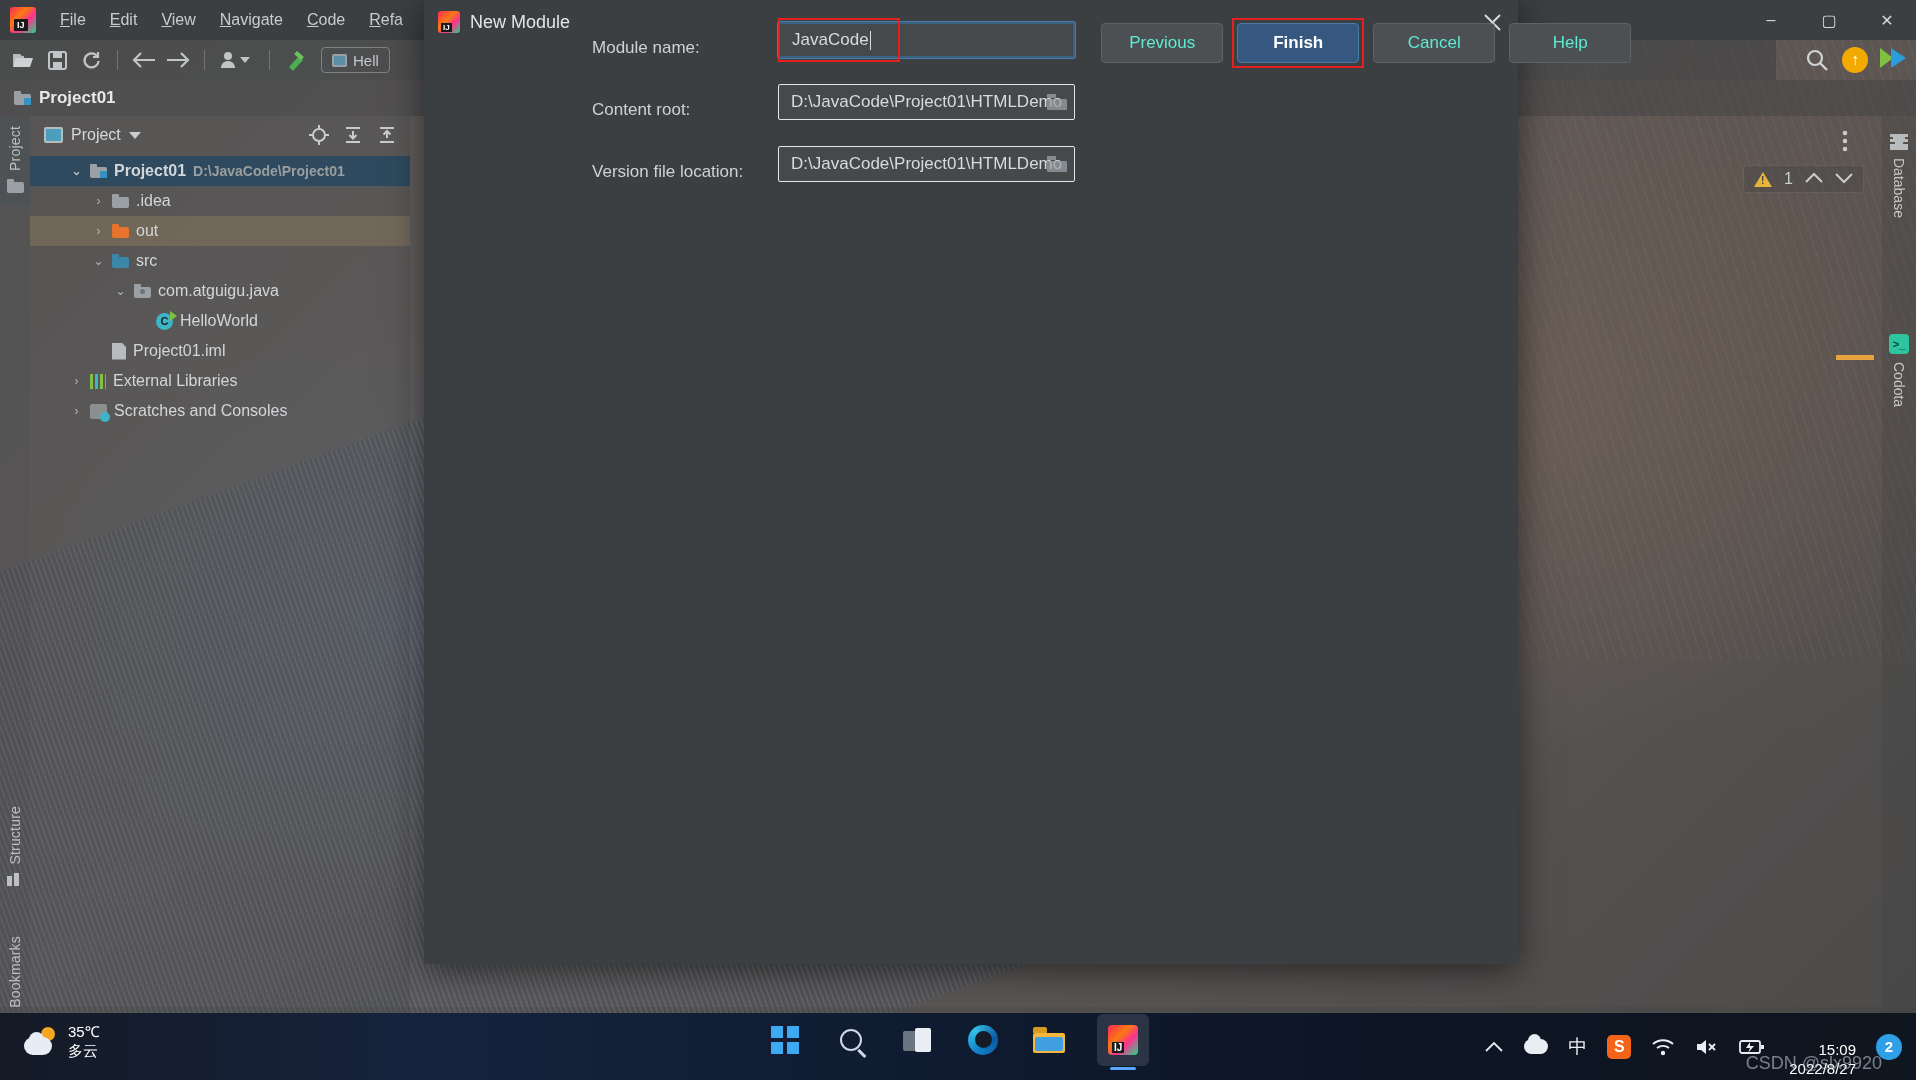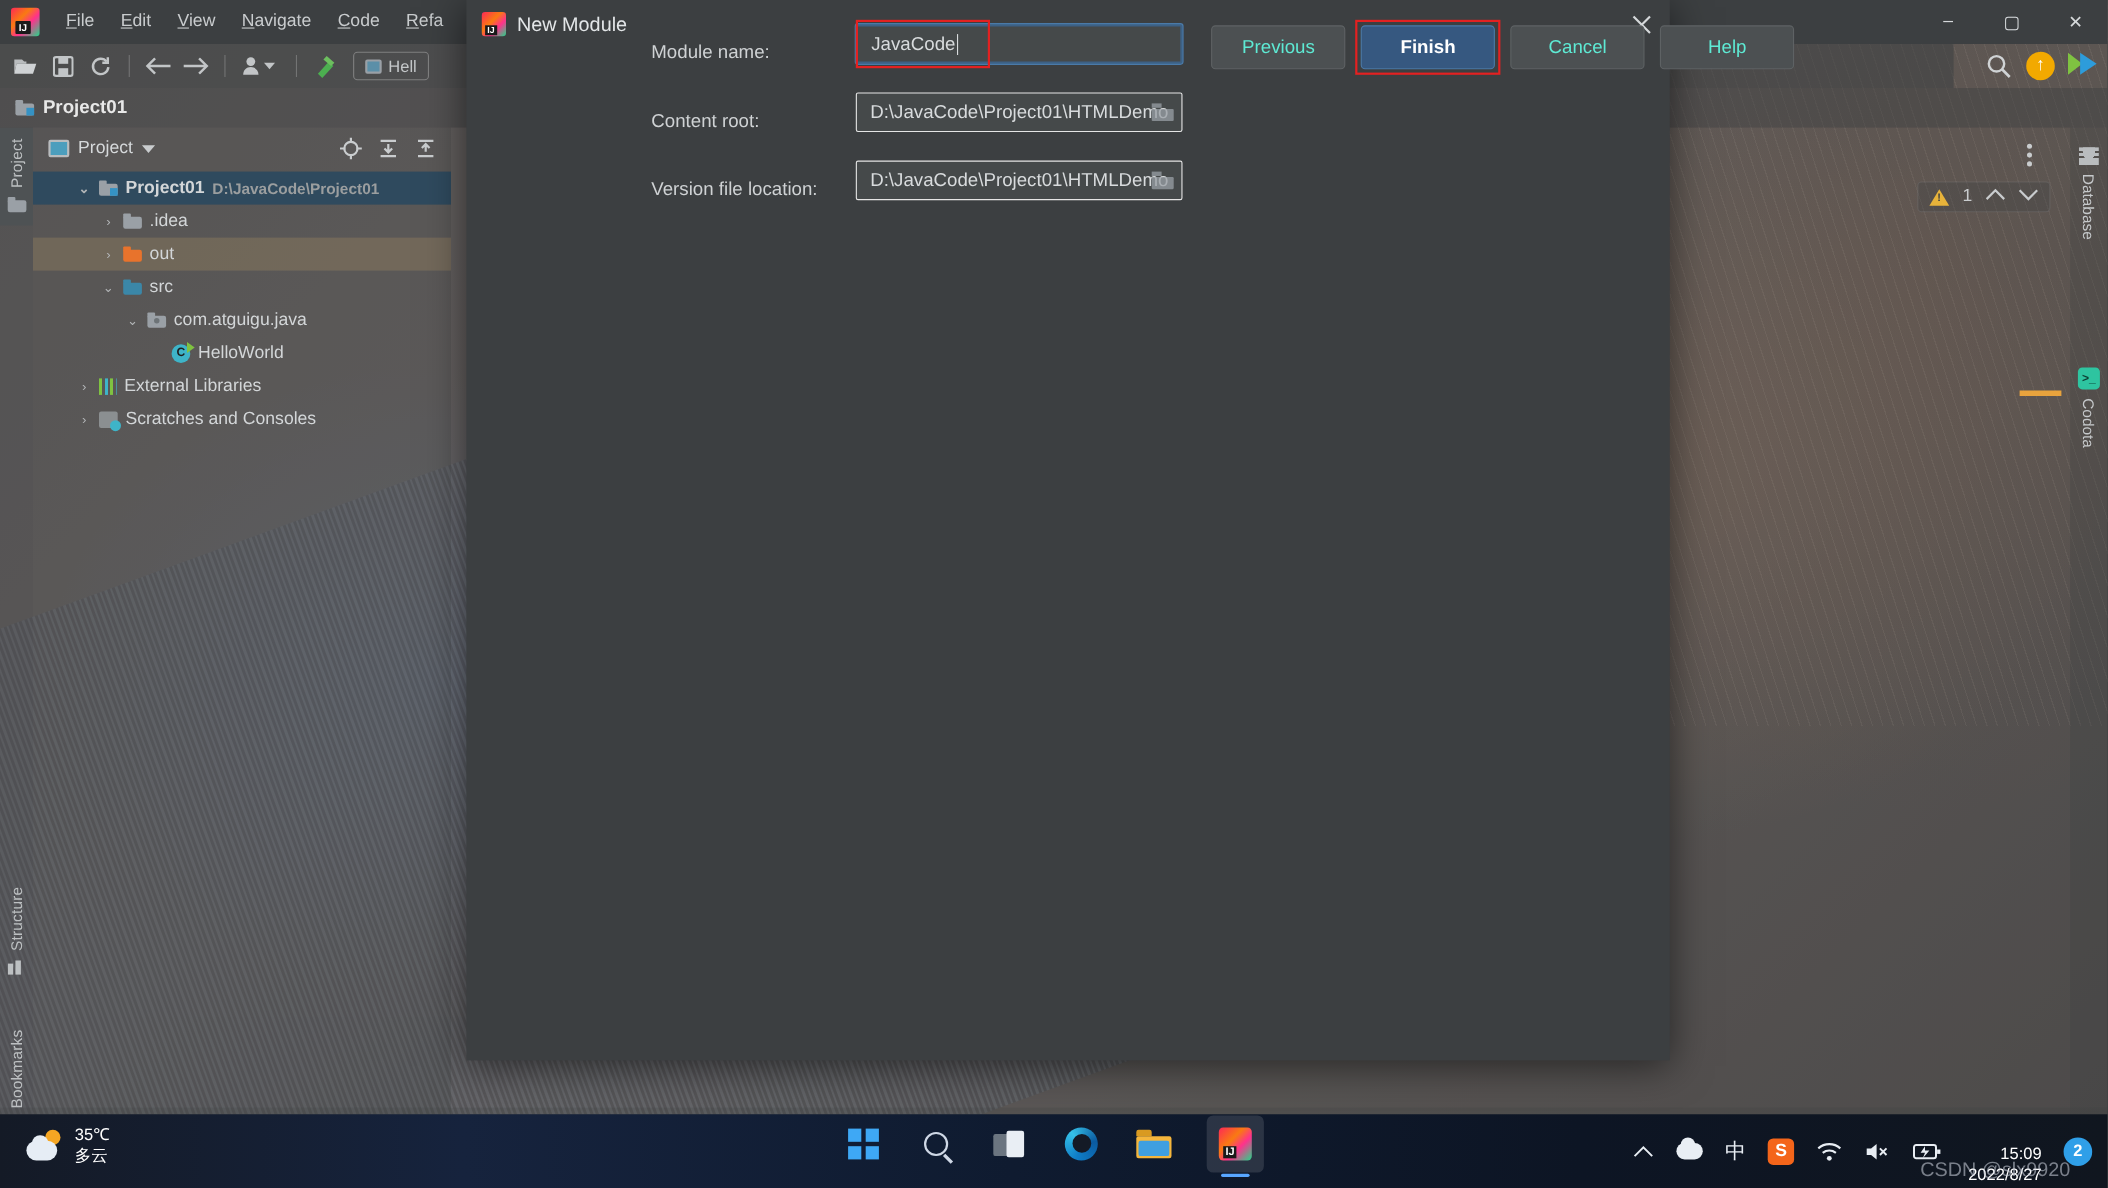--- a/index.html
+++ b/index.html
@@ -708,20 +708,25 @@
           </span>
         <span>com.atguigu.java</span>
       </div>
 
       <div class="trow ind4">
         <span class="arrow"></span>
         <span class="ico-class">C</span>
         <span>HelloWorld</span>
       </div>
 
+      <div class="trow ind2">
+        <span class="arrow"></span>
+        <span class="ico-iml"></span>
+        <span>Project01.iml</span>
+      </div>
 
       <div class="trow ind1">
         <span class="arrow">›</span>
         <span class="ico-lib"></span>
         <span>External Libraries</span>
       </div>
 
       <div class="trow ind1">
         <span class="arrow">›</span>
         <span class="ico-scratch"></span>

